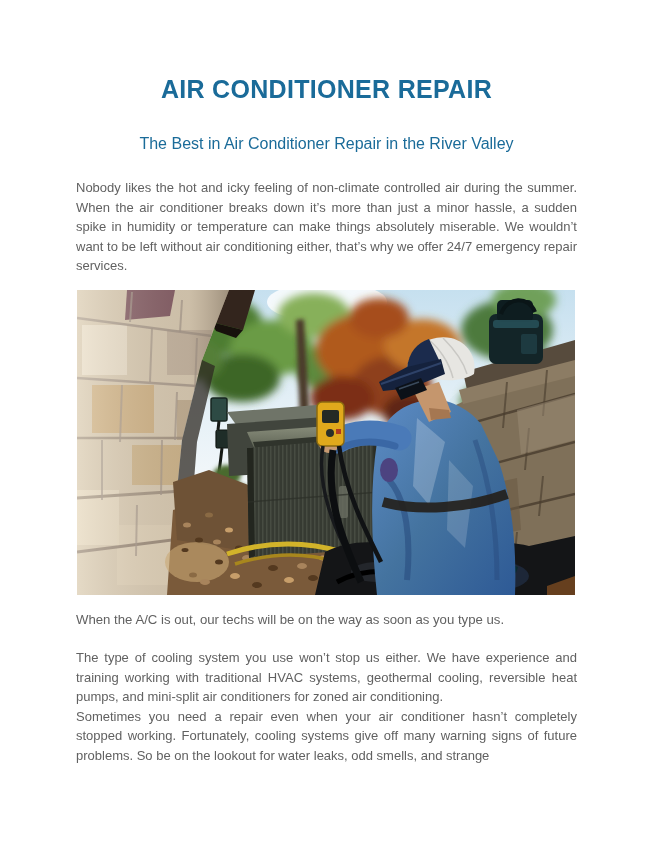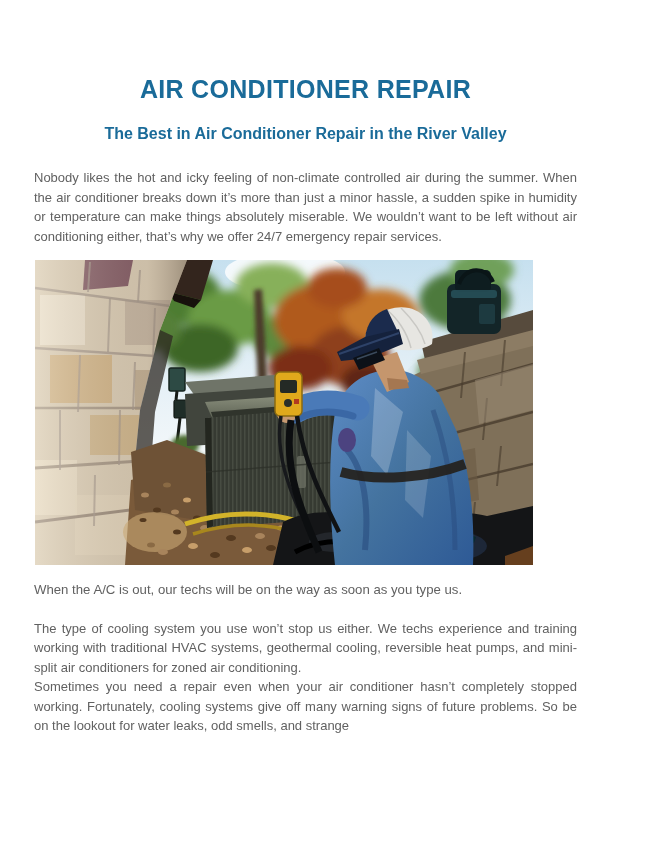--- a/index.html
+++ b/index.html
@@ -1,38 +1,38 @@
 <!DOCTYPE html>
 <html><head>
 <meta charset="utf-8">
 <style>
   html,body{margin:0;padding:0;background:#ffffff;}
   .page{
     position:relative;
     width:650px;height:841px;
     box-sizing:border-box;
     background:#ffffff;
-    padding:74px 73px 0 34px;
+    padding:74px 73px 0 76px;
     font-family:"Liberation Sans","DejaVu Sans",sans-serif;
     overflow:hidden;
   }
   .doc-title{
     margin:0;
     font-size:25px;
     line-height:30px;
     font-weight:bold;
     letter-spacing:0.3px;
     text-align:center;
     color:#1a6b99;
   }
   .doc-subtitle{
-    margin:19px 0 0 0;
+    margin:29px 0 0 0;
     font-size:16px;
     line-height:21px;
-    font-weight:bold;
+    font-weight:normal;
     text-align:center;
     color:#1a6b99;
   }
   .body-text{
     margin:24px 0 0 0;
     font-size:13px;
     line-height:19.5px;
     color:#616161;
     text-align:justify;
   }
@@ -285,17 +285,17 @@
 
         <path d="M246,156 C240,192 254,230 268,258" stroke="#17191c" stroke-width="3.5" fill="none"></path>
         <path d="M262,156 C268,200 288,240 304,272" stroke="#101214" stroke-width="4.5" fill="none"></path>
         <path d="M256,160 C248,210 268,256 284,292" stroke="#0c0e10" stroke-width="7" fill="none"></path>
       </g>
     </svg>
   </figure>
 
   <p class="caption-text">When the A/C is out, our techs will be on the way as soon as you type us.</p>
 
-  <p class="body-text second">The type of cooling system you use won’t stop us either. We techs experience and training working with traditional HVAC systems, geothermal cooling, reversible heat pumps, and mini-split air conditioners for zoned air conditioning.</p>
+  <p class="body-text second">The type of cooling system you use won’t stop us either. We have experience and training working with traditional HVAC systems, geothermal cooling, reversible heat pumps, and mini-split air conditioners for zoned air conditioning.</p>
 
   <p class="body-text third">Sometimes you need a repair even when your air conditioner hasn’t completely stopped working. Fortunately, cooling systems give off many warning signs of future problems. So be on the lookout for water leaks, odd smells, and strange</p>
 
 </div>
 
 </body></html>

